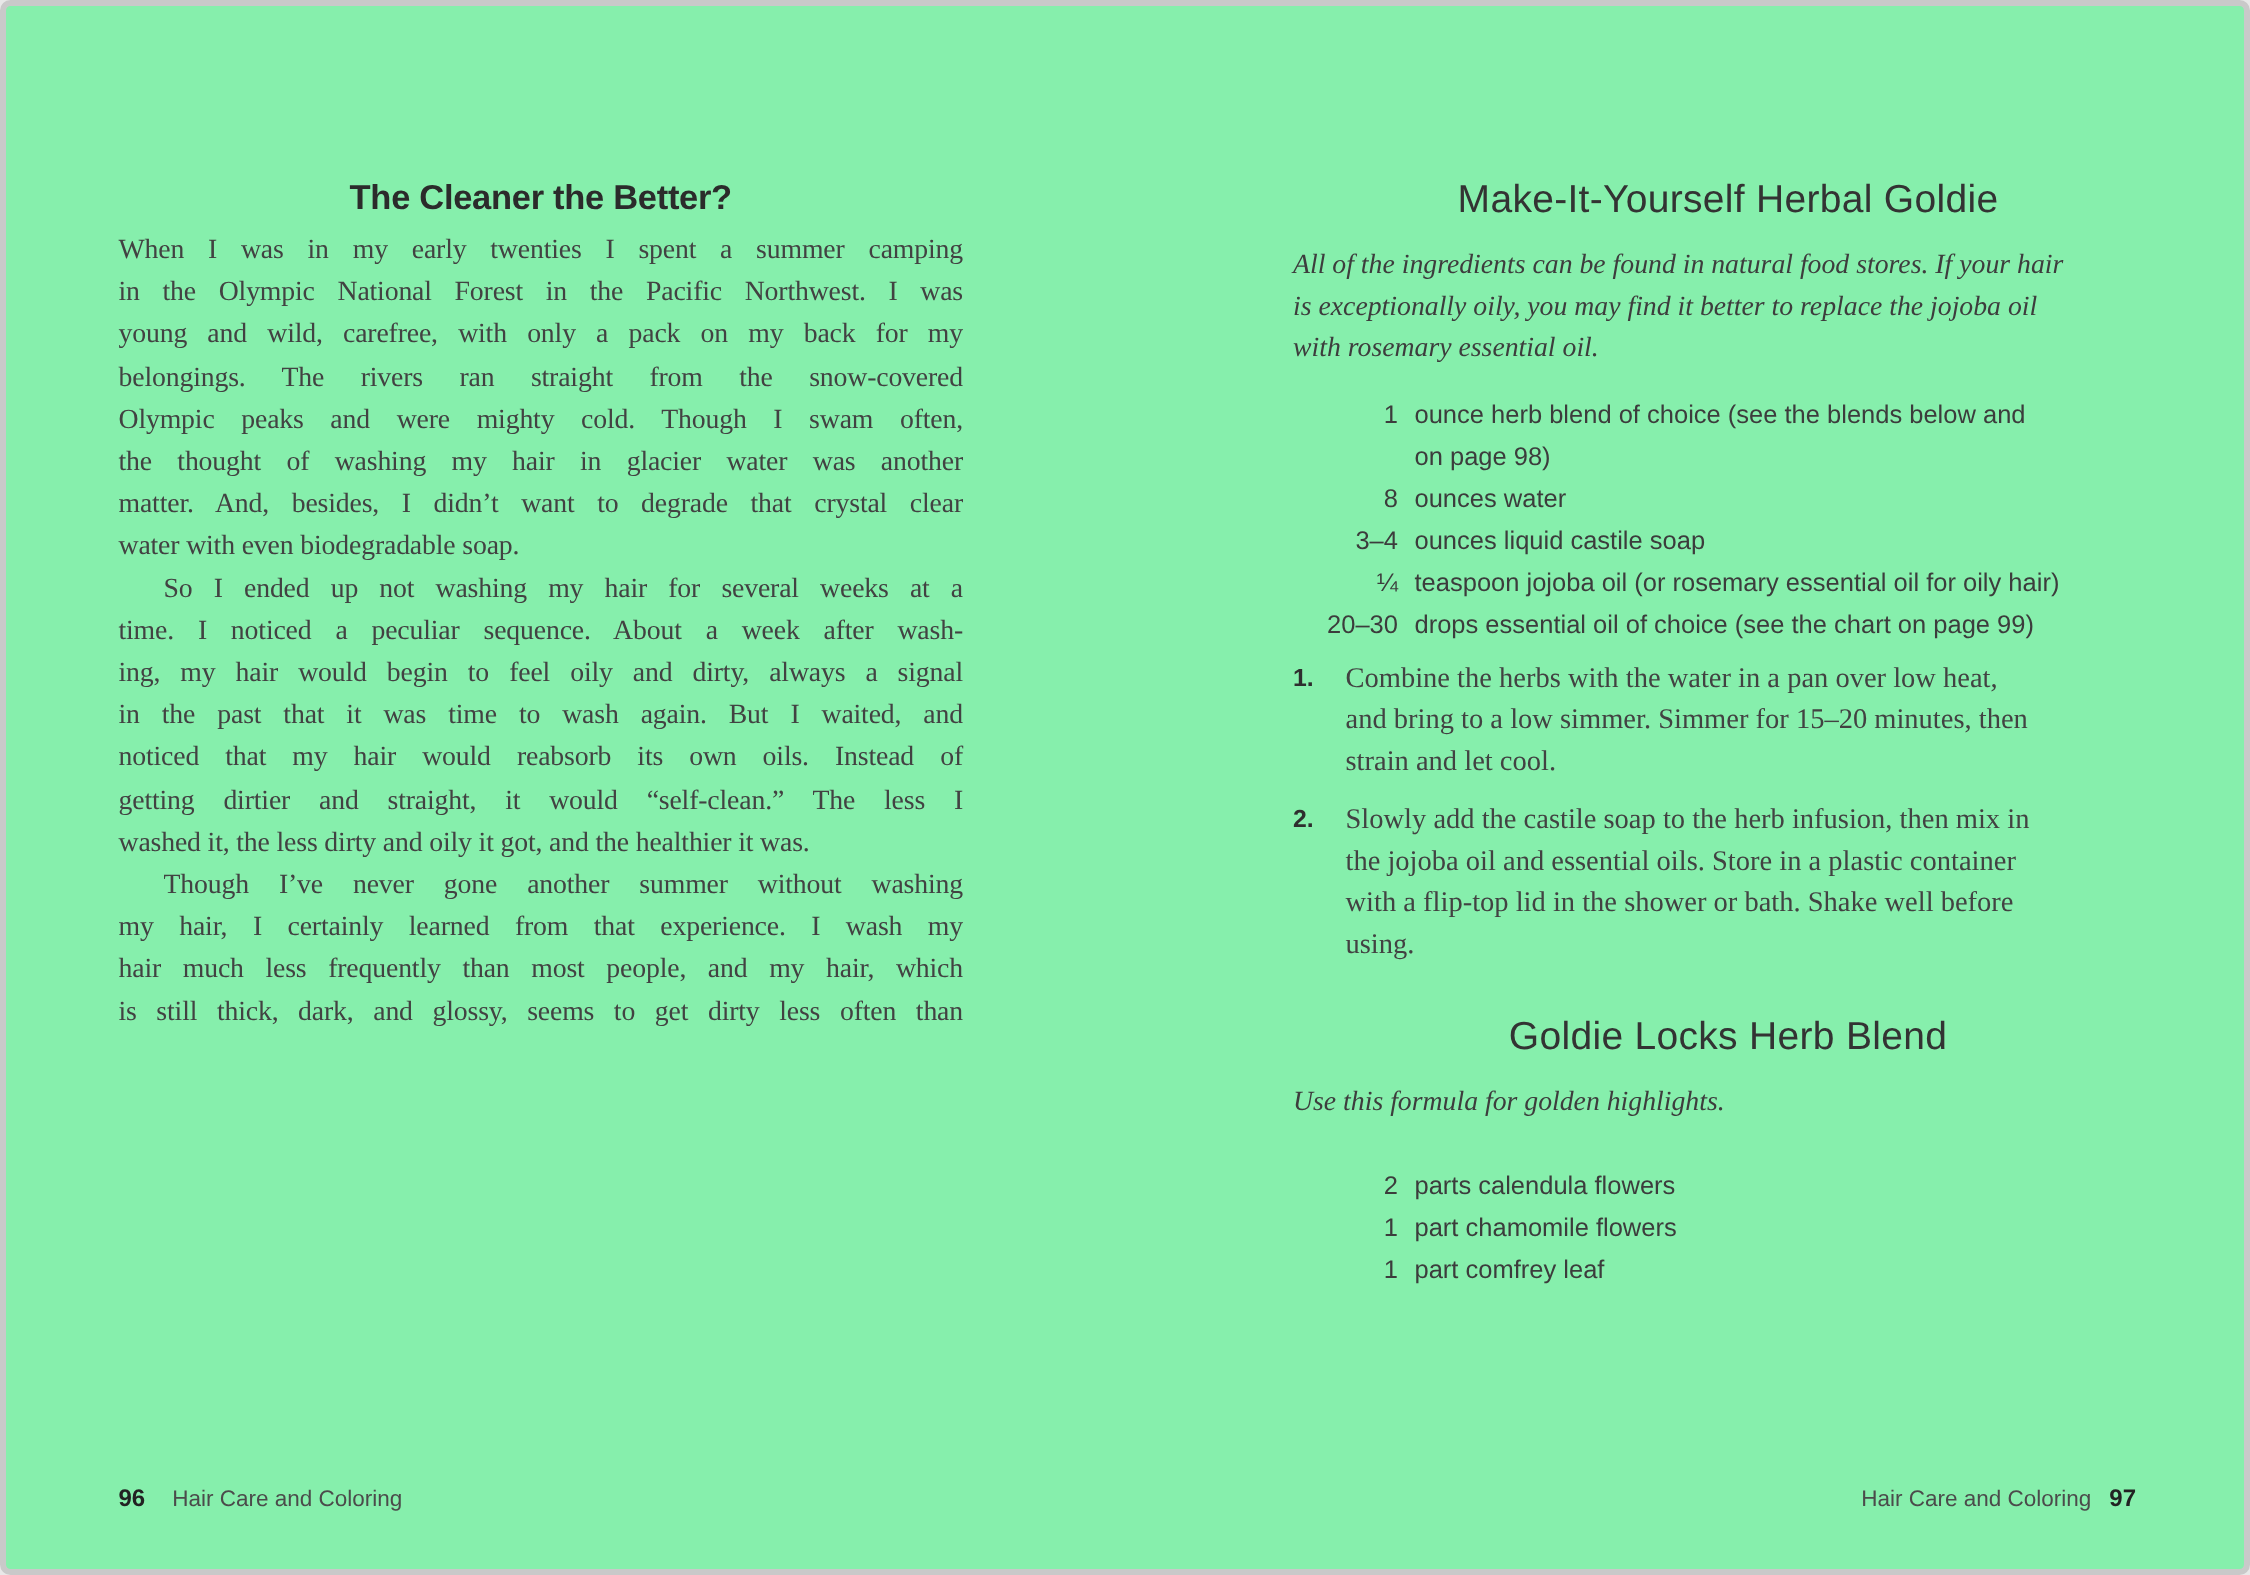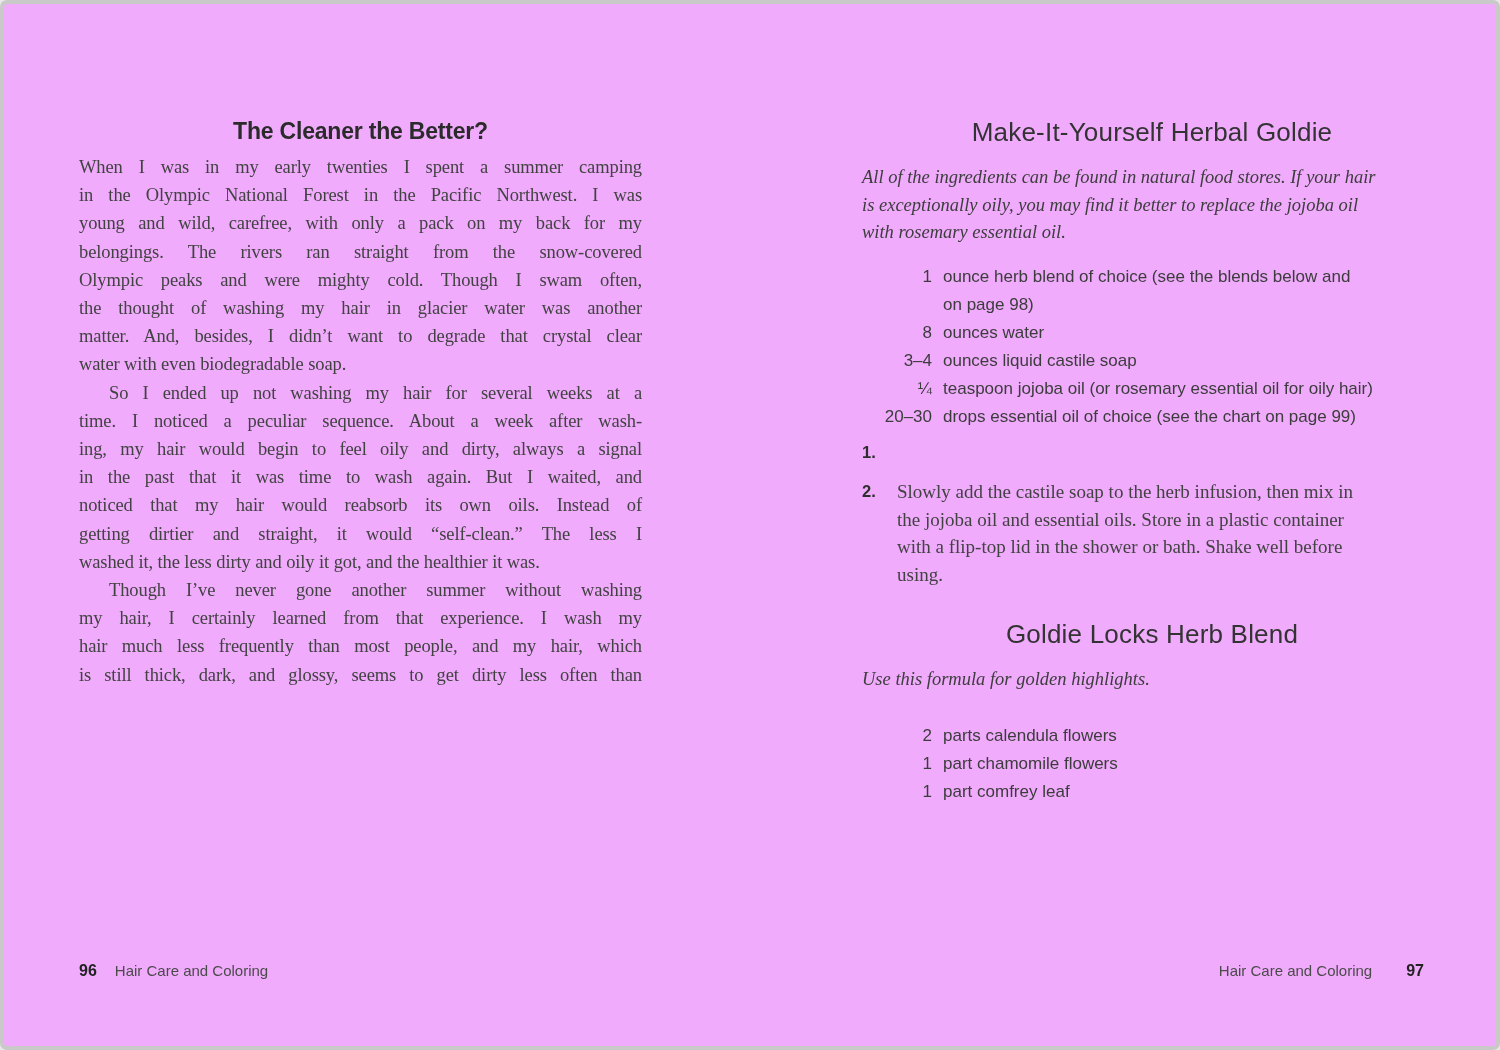--- a/index.html
+++ b/index.html
@@ -1,20 +1,20 @@
 <!DOCTYPE html>
 <html><head>
 <meta charset="utf-8">
 <style>
   html, body { margin: 0; padding: 0; background: #e8e8e8; }
   .spread {
     position: relative;
     width: 1500px;
     height: 1050px;
-    background: #f0abfc;
+    background: #86efac;
     border: 4px solid #c9c9c9;
     border-radius: 7px;
     box-sizing: border-box;
     overflow: hidden;
     font-family: "Liberation Serif", serif;
     color: #3f3f3f;
   }
 
   
   .left-col {
@@ -101,34 +101,34 @@
     line-height: 27.6px;
     color: #424242;
     white-space: pre-line;
   }
   .blend-title { margin-top: 30px; margin-bottom: 0; }
   .blend-intro { margin: 16px 0 28px 0; }
 
   
   .footer {
     position: absolute;
-    top: 958px;
+    top: 987px;
     font-family: "Liberation Sans", sans-serif;
     font-size: 15px;
     color: #4b4b4b;
   }
   .footer-left { left: 75px; }
   .footer-right { right: 72px; text-align: right; }
   .page-num {
     font-weight: bold;
     font-size: 16px;
     color: #222222;
   }
   .footer-left .page-num { margin-right: 18px; }
-  .footer-right .page-num { margin-left: 34px; }
+  .footer-right .page-num { margin-left: 12px; }
 </style>
 </head>
 <body>
 
 <div class="spread">
 
   <div class="left-col">
     <h2 class="section-title">The Cleaner the Better?</h2>
 
     <div>
@@ -187,20 +187,23 @@
       </div>
       <div class="ing-row">
         <span class="ing-qty">20–30</span>
         <span class="ing-desc">drops essential oil of choice (see the chart on page 99)</span>
       </div>
     </div>
 
     <div class="steps">
       <div class="step">
         <span class="step-num">1.</span>
+        <span class="step-text">Combine the herbs with the water in a pan over low heat,
+and bring to a low simmer. Simmer for 15–20 minutes, then
+strain and let cool.</span>
       </div>
       <div class="step">
         <span class="step-num">2.</span>
         <span class="step-text">Slowly add the castile soap to the herb infusion, then mix in
 the jojoba oil and essential oils. Store in a plastic container
 with a flip-top lid in the shower or bath. Shake well before
 using.</span>
       </div>
     </div>
 

